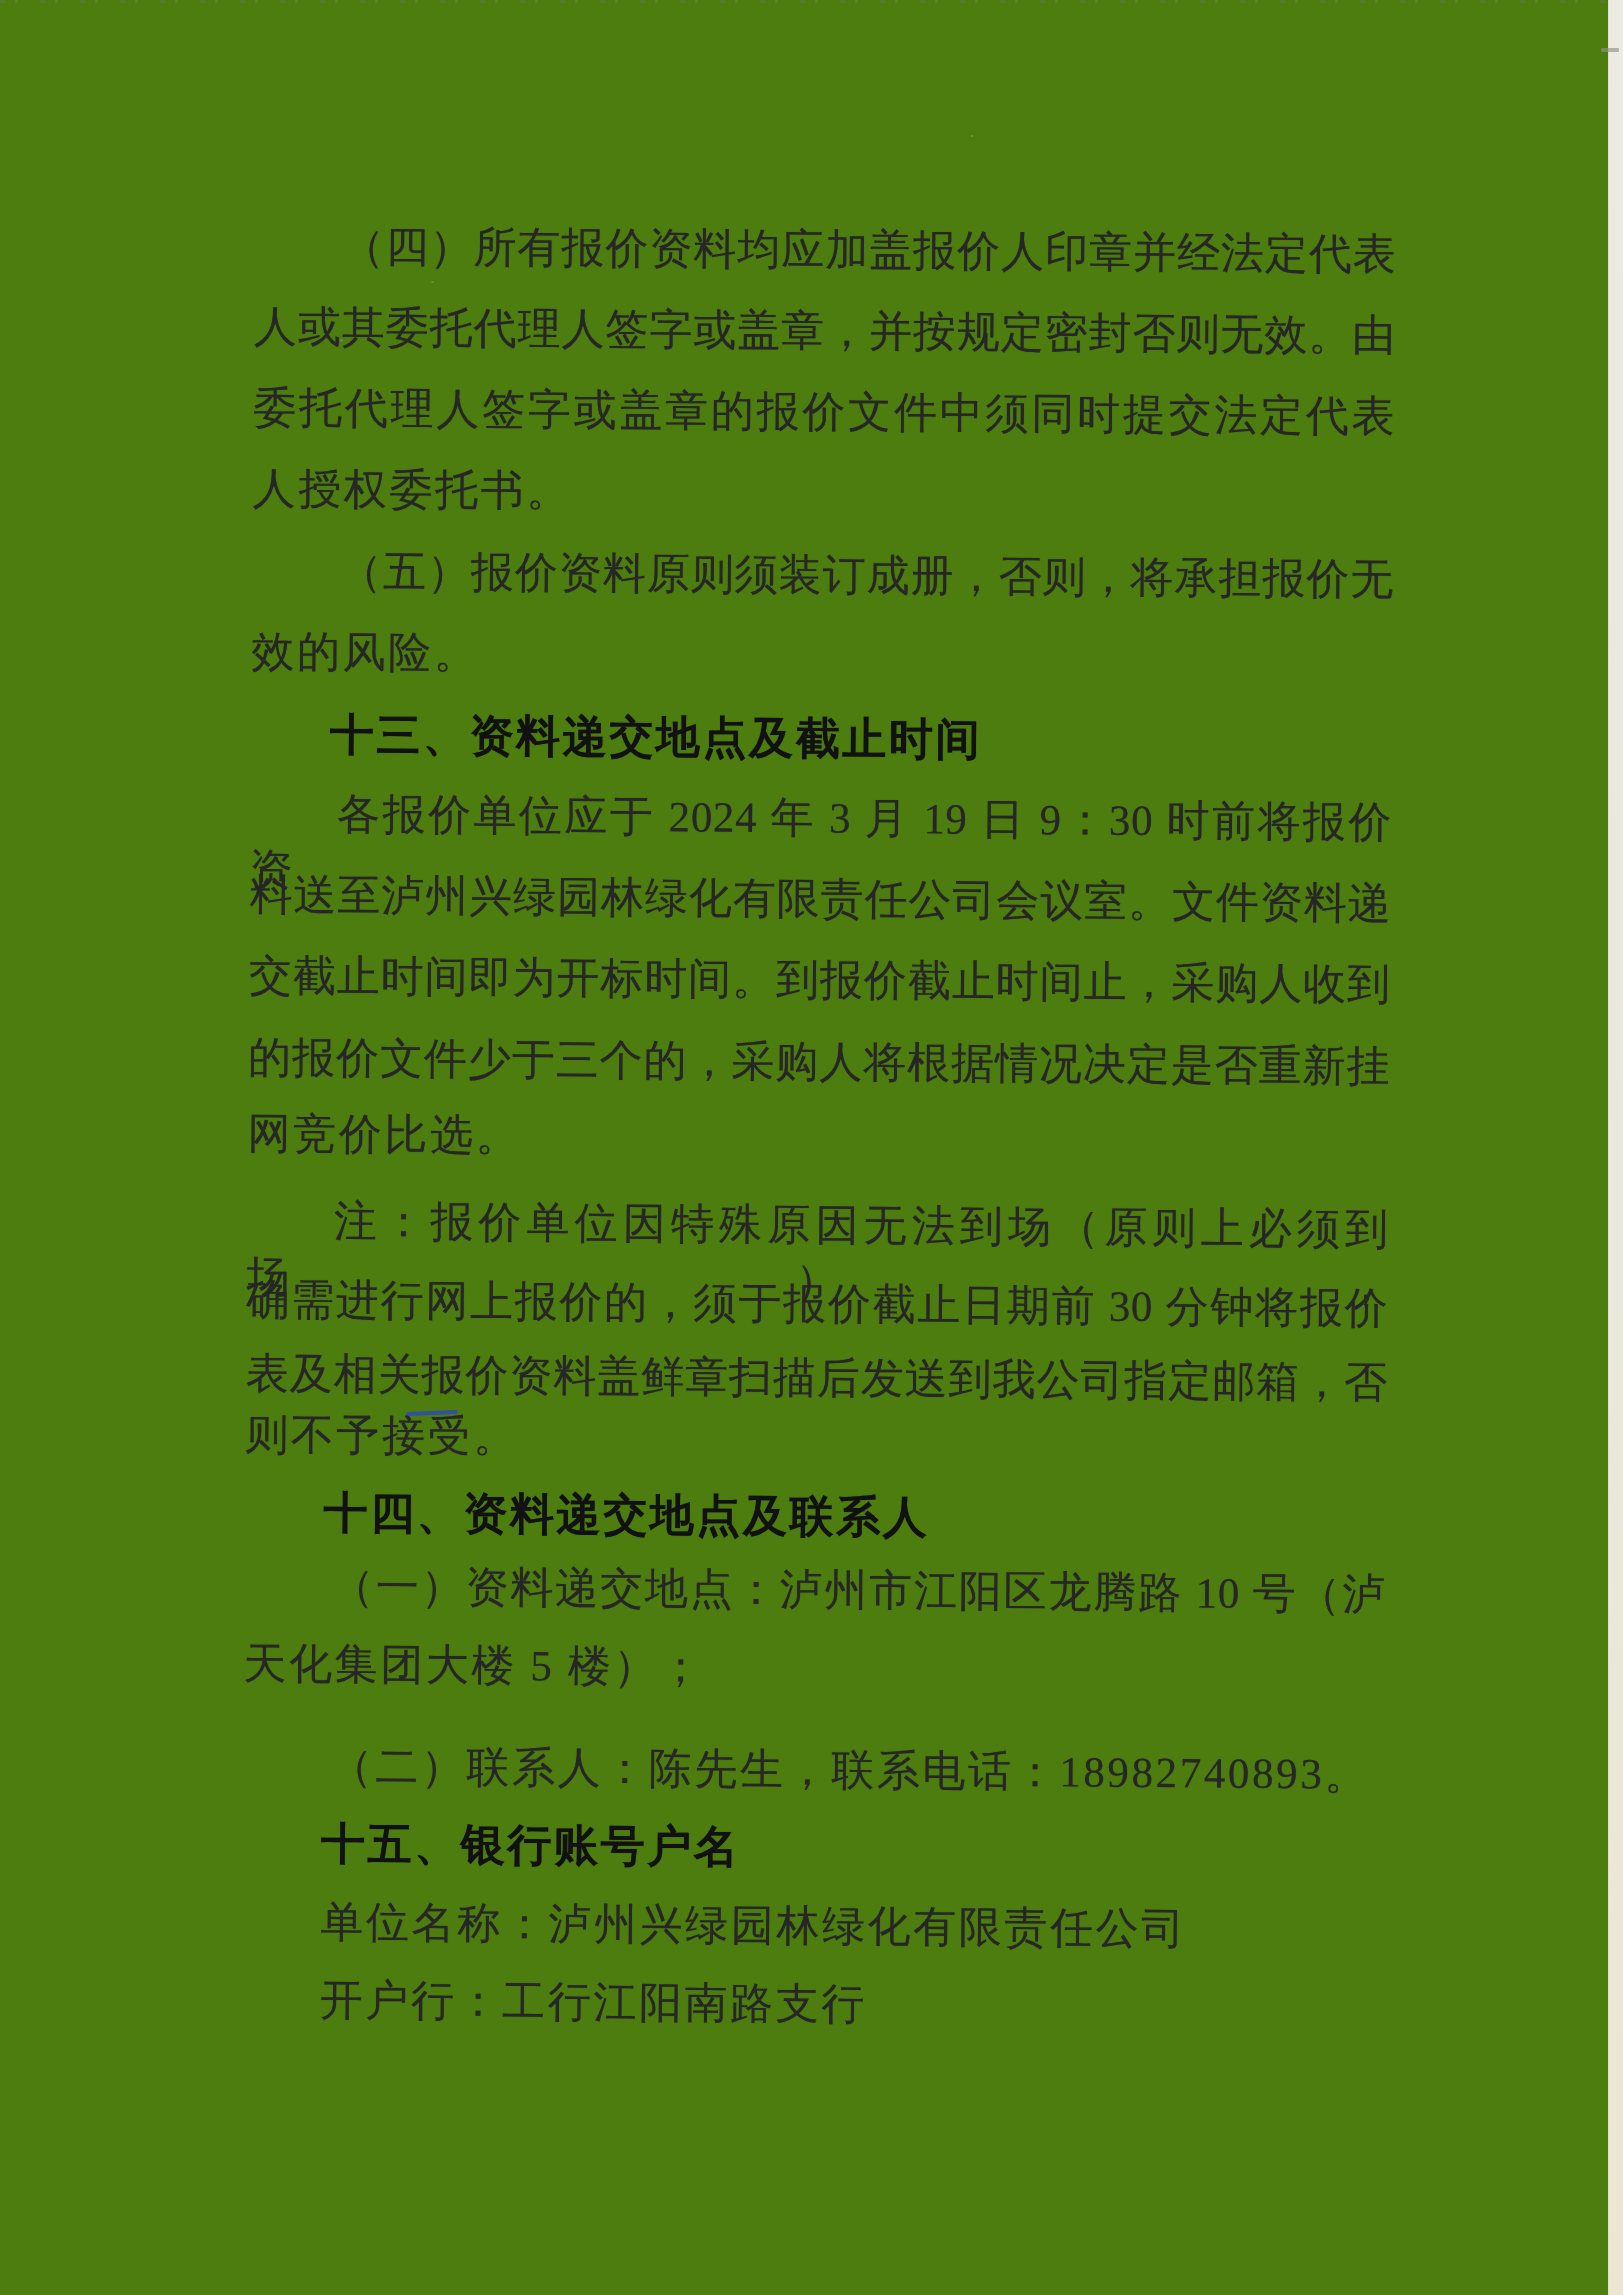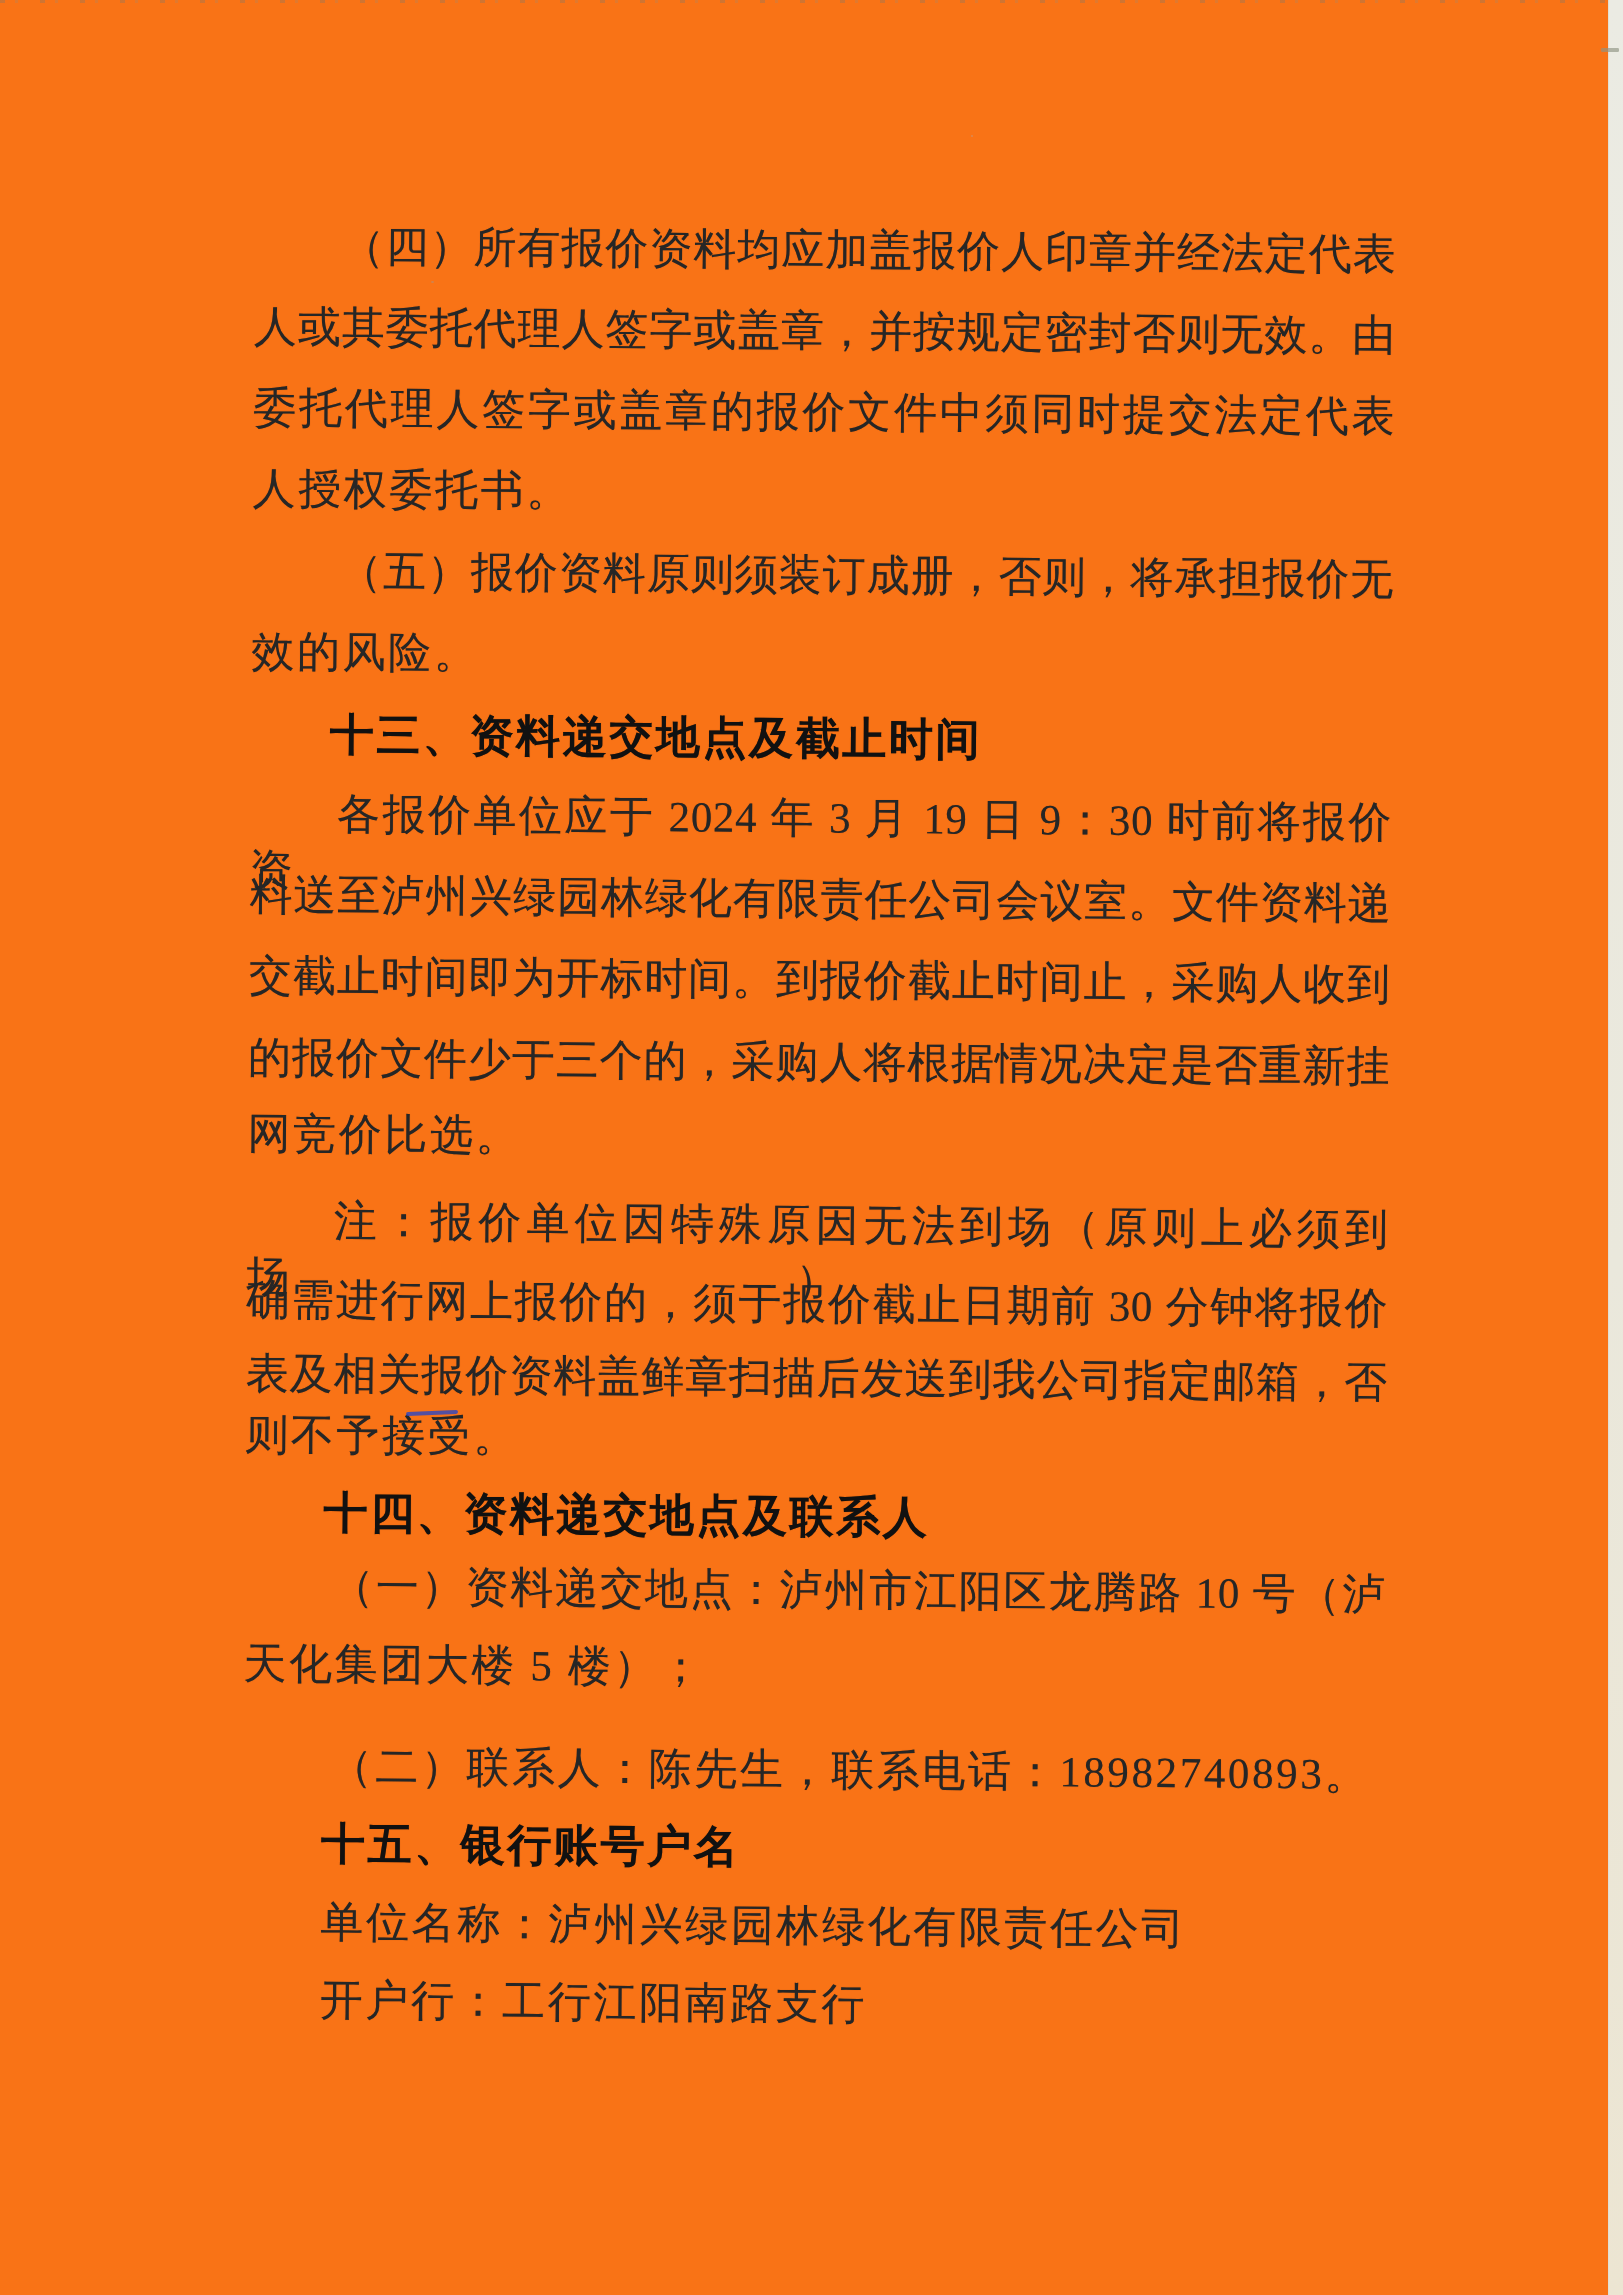--- a/index.html
+++ b/index.html
@@ -6,21 +6,21 @@
   html,body{margin:0;padding:0;}
   body{
     width:1623px;height:2295px;
     background:#ffffff;
     position:relative;
     overflow:hidden;
     font-family:"Liberation Serif","DejaVu Serif",serif;
   }
   .page{
     position:absolute;inset:0;
-    background:#f97316;
+    background:#4d7c0f;
   }
   
   .doc{
     position:absolute;inset:0;
     transform:rotate(0.45deg);
     transform-origin:262px 196px;
   }
   .line{
     position:absolute;
     left:255px;width:1142px;height:63px;

